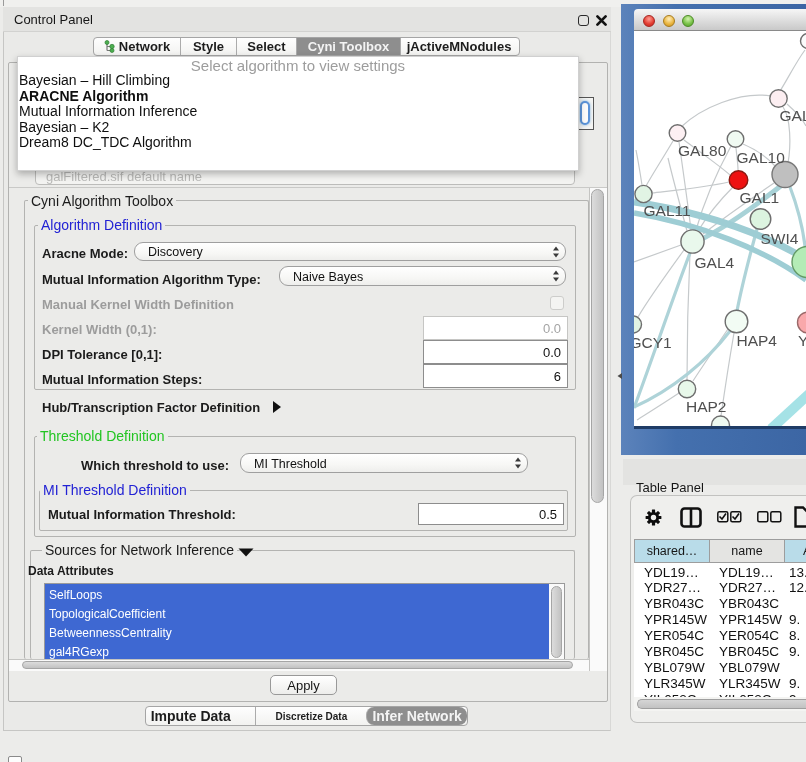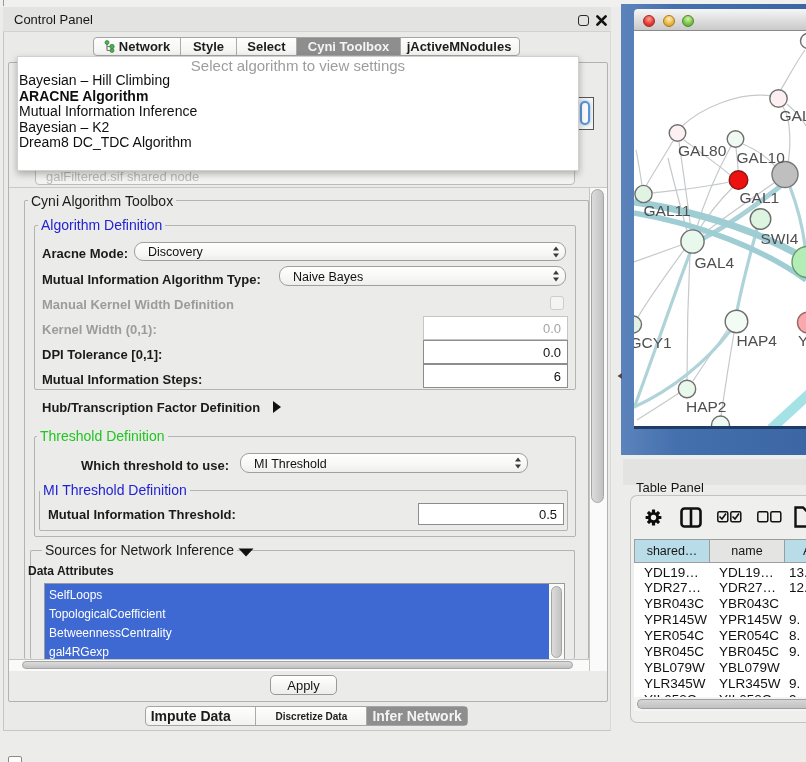--- a/index.html
+++ b/index.html
@@ -46,21 +46,21 @@
   <div class="sg on" style="width:104px;">Cyni Toolbox</div>
   <div class="sg" style="width:117px;">jActiveMNodules</div>
 </div>
 
 <div class="abs" style="left:8px;top:62px;width:600px;height:640px;background:#ebebe9;border:1px solid #b2b2b0;border-radius:2px;"></div>
 
 <div class="abs" style="left:300px;top:97px;width:294px;height:33px;background:#f4f4f2;border:1px solid #555;"></div>
 <div class="abs" style="left:580px;top:101px;width:10px;height:24px;background:#fbfbfb;border:2.4px solid #5b93d8;border-radius:5px;box-shadow:0 0 3px #7aaede;"></div>
 
 <div class="abs" style="left:35px;top:163px;width:540px;height:22px;background:#f3f3f1;border:1px solid #bcbcba;border-radius:4px;"></div>
-<div class="abs" style="left:46px;top:169px;font-size:13px;color:#b9b9b7;">galFiltered.sif shared node</div>
+<div class="abs" style="left:46px;top:169px;font-size:13px;color:#b9b9b7;">galFiltered.sif default name</div>
 <div class="abs" style="left:9px;top:187px;width:598px;height:1px;background:#c9c9c7;"></div>
 
 <div class="gbox" style="left:24px;top:200px;width:565px;height:459px;border-bottom:none;"></div>
 <div class="gtitle" style="left:28px;top:194px;color:#1b1b1b;">Cyni Algorithm Toolbox</div>
 
 <div class="gbox" style="left:34px;top:225px;width:542px;height:165px;"></div>
 <div class="gtitle" style="left:38px;top:218px;color:#2222d4;">Algorithm Definition</div>
 
 <div class="lbl abs" style="left:42px;top:246px;">Aracne Mode:</div>
 <div class="combo abs" style="left:134px;top:242px;width:432px;height:19px;">
@@ -131,21 +131,21 @@
 <div class="abs" style="left:22px;top:661px;width:551px;height:8px;background:linear-gradient(#dcdcdc,#c2c2c2);border:1px solid #a5a5a5;border-radius:5px;"></div>
 
 <div class="abs" style="left:589px;top:188px;width:18px;height:483px;background:#fafafa;border-left:1px solid #c4c4c2;"></div>
 <div class="abs" style="left:591px;top:189px;width:13px;height:314px;background:linear-gradient(90deg,#dcdcdc,#c2c2c2);border:1px solid #a5a5a5;border-radius:7px;"></div>
 
 <div class="abs" style="left:270px;top:675px;width:67px;height:20px;background:linear-gradient(#ffffff,#ededeb);border:1px solid #999;border-radius:5px;text-align:center;font-size:13px;color:#161616;padding-top:2px;">Apply</div>
 
 <div class="seg" style="left:145px;top:706px;width:323px;height:20px;">
   <div class="sg" style="width:96px;font-size:14px;">Impute Data</div>
   <div class="sg" style="width:119px;font-size:10px;margin-left:20px;">Discretize Data</div>
-  <div class="sg on" style="width:108px;font-size:14px;">Infer Network</div>
+  <div class="sg on" style="width:108px;font-size:14px;border-radius:8px;">Infer Network</div>
 </div>
 
 <div class="abs" style="left:17px;top:56px;width:562px;height:115px;background:#fff;border:1px solid #d0d0d0;box-shadow:0 3px 7px rgba(0,0,0,0.28);z-index:50;"></div>
 <div class="abs" style="left:17px;top:57px;width:562px;z-index:51;font-size:14px;color:#0f0f0f;">
   <div style="height:15.4px;text-align:center;color:#9d9d9d;font-size:15px;">Select algorithm to view settings</div>
   <div style="height:15.4px;padding-left:2px;">Bayesian – Hill Climbing</div>
   <div style="height:15.4px;padding-left:2px;font-weight:bold;">ARACNE Algorithm</div>
   <div style="height:15.4px;padding-left:2px;">Mutual Information Inference</div>
   <div style="height:15.4px;padding-left:2px;">Bayesian – K2</div>
   <div style="height:15.4px;padding-left:2px;">Dream8 DC_TDC Algorithm</div>

